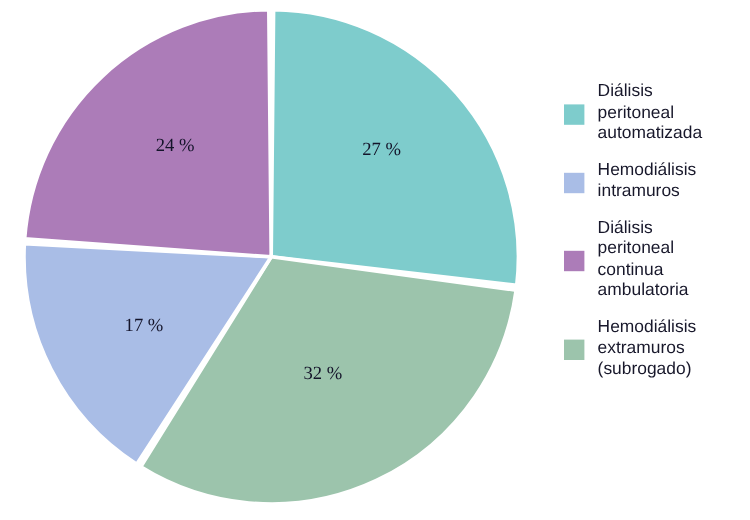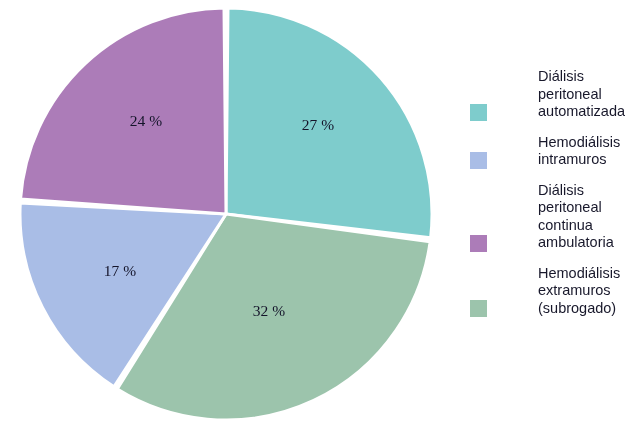--- a/index.html
+++ b/index.html
@@ -40,23 +40,22 @@
     dominant-baseline: middle;
   }
   #legend {
     position: absolute;
     left: 470px;
     top: 68px;
     width: 150px;
   }
   .legend-item {
     display: flex;
-    align-items: flex-end;
+    align-items: center;
     margin-bottom: 13px;
-    gap: 40px;
   }
   .legend-swatch {
     flex: 0 0 auto;
     width: 17px;
     height: 17px;
     margin-right: 11px;
     margin-top: 2px;
   }
   .legend-label {
     font-family: "Liberation Sans", sans-serif;

